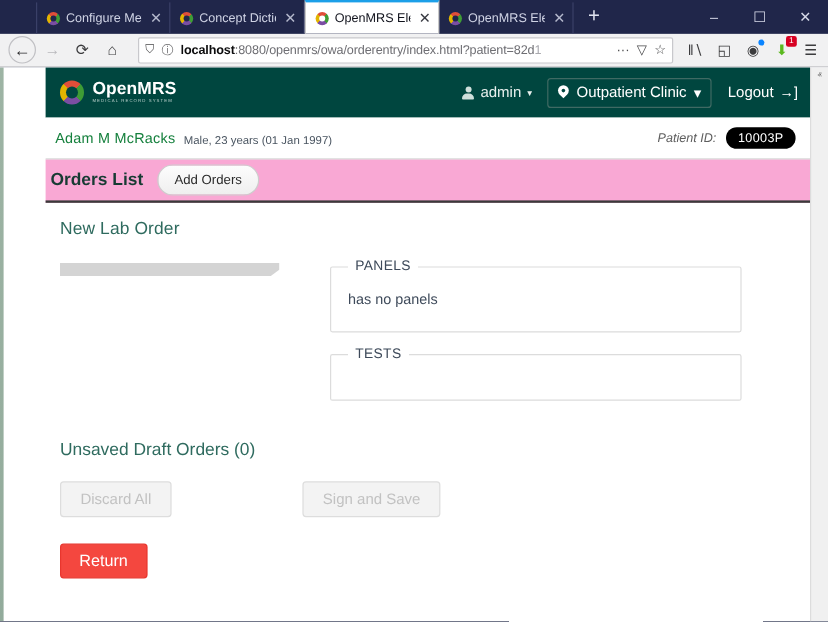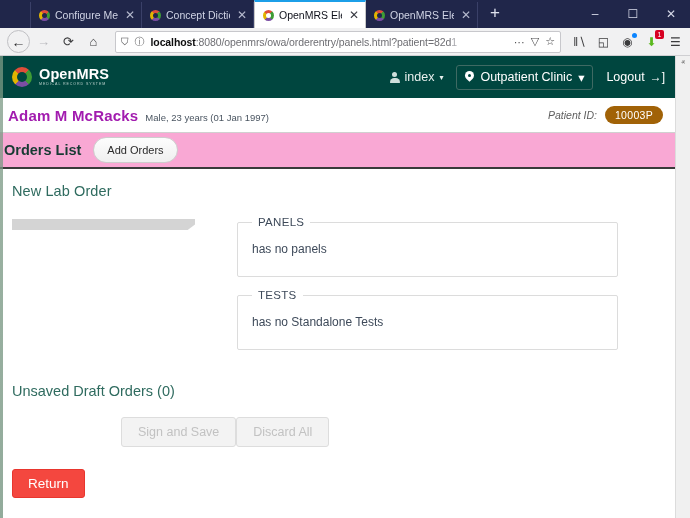--- a/index.html
+++ b/index.html
@@ -180,20 +180,21 @@
     flex: 1;
     background: #ffffff;
     position: relative;
     overflow: hidden;
     display: flex;
   }
   .page {
     flex: 1;
     position: relative;
     overflow: hidden;
+    padding-left: 38px;
   }
 
   
   .omrs-header {
     height: 42px;
     background: #00463f;
     display: flex;
     align-items: center;
     padding: 0 10px 0 12px;
     color: #fff;
@@ -264,36 +265,36 @@
   
   .patient-banner {
     height: 35px;
     background: #fff;
     border-bottom: 1px solid #d0d0d0;
     display: flex;
     align-items: center;
     padding: 0 12px 0 8px;
   }
   .pt-name {
-    font-size: 15px;
-    color: #a21caf;
-    font-weight: 700;
+    font-size: 12px;
+    color: #15803d;
+    font-weight: 400;
     letter-spacing: .2px;
   }
   .pt-demo {
     font-size: 9.5px;
     color: #4a5561;
     margin-left: 7px;
     position: relative;
     top: 2px;
   }
   .pt-id-wrap { margin-left: auto; display: flex; align-items: center; gap: 8px; }
   .pt-id-label { font-size: 10.5px; color: #5e5e5e; font-style: italic; margin-left: 14px; }
   .pt-id-badge {
-    background: #a16207;
+    background: #000000;
     color: #fff;
     font-size: 10.5px;
     border-radius: 10px;
     padding: 3px 10px;
     letter-spacing: .3px;
   }
 
   
   .orders-strip {
     height: 36px;
@@ -462,21 +463,21 @@
 
   <div class="navbar">
     <div class="navbtn back">←</div>
     <div class="navbtn fwd">→</div>
     <div class="navbtn">⟳</div>
     <div class="navbtn">⌂</div>
 
     <div class="urlbar">
       <span class="shield">⛉</span>
       <span class="info">ⓘ</span>
-      <span class="url-text"><b>localhost</b><span>:8080/openmrs/owa/orderentry/panels.html?patient=82d</span><span class="faded">1</span></span>
+      <span class="url-text"><b>localhost</b><span>:8080/openmrs/owa/orderentry/index.html?patient=82d</span><span class="faded">1</span></span>
       <span class="dots">···</span>
       <span class="pocket">▽</span>
       <span class="star">☆</span>
     </div>
 
     <div class="toolicons">
       <span class="toolicon">‖∖</span>
       <span class="toolicon">◱</span>
       <span class="toolicon">
         <span>◉</span>
@@ -499,21 +500,21 @@
           <span class="logo-ring"></span>
           <span class="logo-text">
             <div class="logo-name">OpenMRS</div>
             <div class="logo-sub">MEDICAL RECORD SYSTEM</div>
           </span>
         </div>
 
         <div class="header-right">
           <div class="hdr-user">
             <span class="person-ico"></span>
-            <span>index</span>
+            <span>admin</span>
             <span class="caret">▾</span>
           </div>
           <div class="hdr-loc">
             <span class="pin-ico"></span>
             <span>Outpatient Clinic</span>
             <span class="caret">▾</span>
           </div>
           <div class="hdr-logout">
             <span>Logout</span>
             <span class="logout-ico">→]</span>
@@ -544,30 +545,29 @@
           </div>
 
           <div class="right-col">
             <fieldset class="group">
               <legend>PANELS</legend>
               <div class="group-empty">has no panels</div>
             </fieldset>
 
             <fieldset class="group">
               <legend>TESTS</legend>
-              <div class="group-empty">has no Standalone Tests</div>
             </fieldset>
           </div>
         </div>
 
         <div class="draft-title">Unsaved Draft Orders (0)</div>
 
         <div class="action-row">
+          <button class="btn-disabled btn-discard">Discard All</button>
           <button class="btn-disabled btn-sign">Sign and Save</button>
-          <button class="btn-disabled btn-discard">Discard All</button>
         </div>
 
         <div class="return-row">
           <button class="btn-return">Return</button>
         </div>
       </div>
     </div>
 
     <div class="pagescroll">
       <div class="ps-arrow">ⱏ</div>

